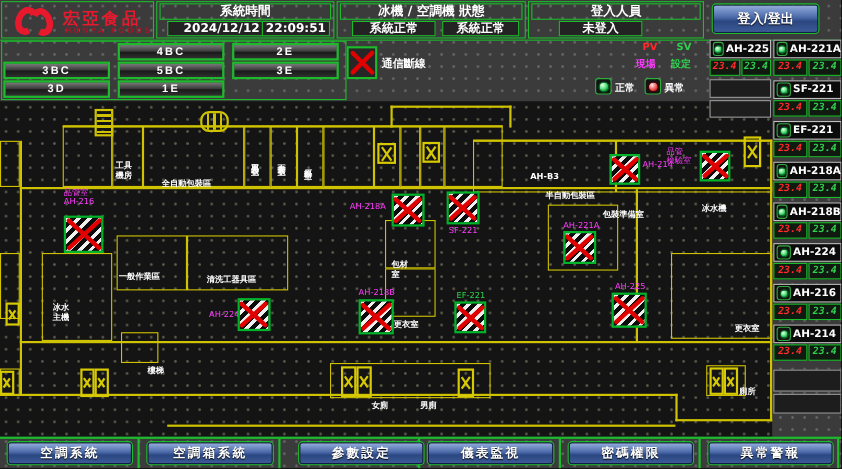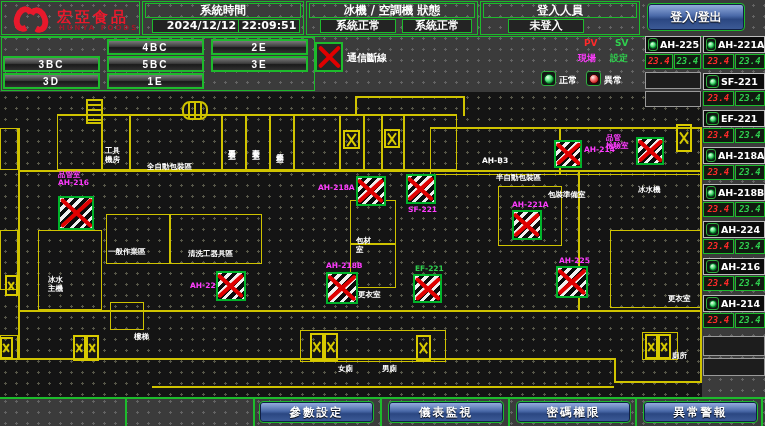--- a/index.html
+++ b/index.html
@@ -52,21 +52,21 @@
   
   .plan{position:absolute;left:0;top:92px;width:702px;height:305px;
     background-color:#141414;
     background-image:radial-gradient(rgba(215,215,175,.35) 1px,transparent 1.4px);
     background-size:11px 11px;}
   .rm{position:absolute;border:1.5px solid #cfc300;}
   .wl{position:absolute;background:#cfc300;}
   .rlbl{position:absolute;color:#fff;font-size:7.5px;line-height:8.5px;font-weight:bold;white-space:nowrap;margin-top:24px;}
   .rlbl.wrap{white-space:normal;}
   .rlbl.vert{writing-mode:vertical-rl;text-orientation:upright;letter-spacing:1px;white-space:normal;}
-  .dlbl{position:absolute;font-size:7.5px;line-height:8px;font-weight:bold;color:#ff3cff;white-space:nowrap;}
+  .dlbl{position:absolute;font-size:7.5px;line-height:8px;font-weight:normal;color:#ff3cff;white-space:nowrap;}
   .dlbl.green{color:#2fd04e;}
   .dev{position:absolute;border:2px solid #00b42a;
     background:repeating-linear-gradient(135deg,#f0f0f0 0 3px,#0c0c0c 3px 7px);}
   .dev::before,.dev::after{content:"";position:absolute;left:-14%;right:-14%;top:50%;
     height:3.5px;margin-top:-2px;background:#e00000;border-radius:2px;}
   .dev::before{transform:rotate(42deg);} .dev::after{transform:rotate(-42deg);}
   .xbox{position:absolute;border:2px solid #d8ca00;}
   .xbox::before,.xbox::after{content:"";position:absolute;left:-8%;right:-8%;top:50%;
     height:2px;margin-top:-1px;background:#d8ca00;}
   .xbox::before{transform:rotate(55deg);} .xbox::after{transform:rotate(-55deg);}
@@ -357,18 +357,20 @@
   <div class="embox" style="left:703px;top:358px;width:62px;height:18px"></div>
 
   <div class="navbar">
     <div class="navslot" style="left:0;width:127px"></div>
     <div class="navslot" style="left:127px;width:128px"></div>
     <div class="navslot" style="left:255px;width:127px"></div>
     <div class="navslot" style="left:382px;width:128px"></div>
     <div class="navslot" style="left:510px;width:127px"></div>
     <div class="navslot" style="left:637px;width:126px"></div>
   </div>
-  <button class="a bluebtn navbtn" style="left: 260px; width: 113px; top: 402px;">參數設定</button>
+  <button class="a bluebtn navbtn" style="left: 7px; width: 113px; top: 402px;">空調系統</button>
+  <button class="a bluebtn navbtn" style="left: 134px; width: 114px; top: 402px;">空調箱系統</button>
+  <button class="a bluebtn navbtn" style="left: 272px; width: 113px; top: 402px;">參數設定</button>
   <button class="a bluebtn navbtn" style="left: 389px; width: 114px; top: 402px;">儀表監視</button>
   <button class="a bluebtn navbtn" style="left: 517px; width: 113px; top: 402px;">密碼權限</button>
   <button class="a bluebtn navbtn" style="left: 644px; width: 113px; top: 402px;">異常警報</button>
 
 </div>
 
 </body></html>

